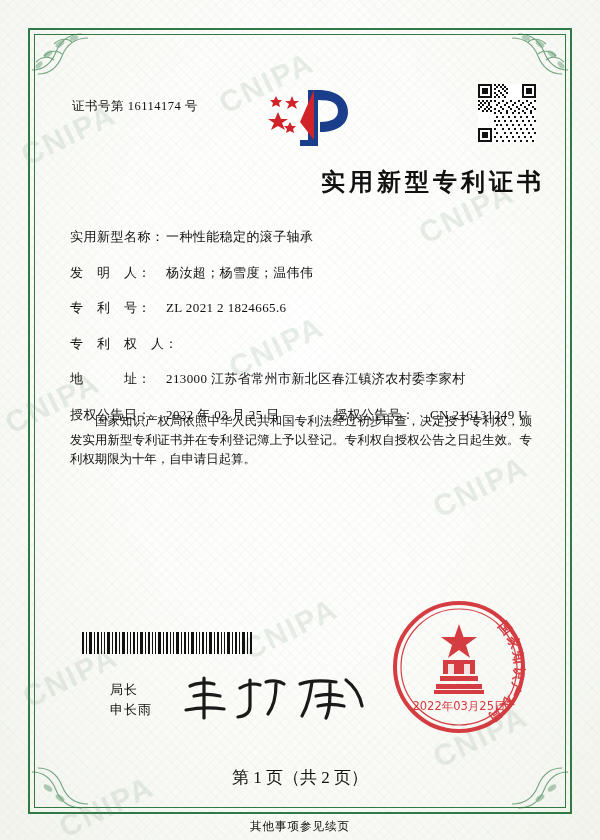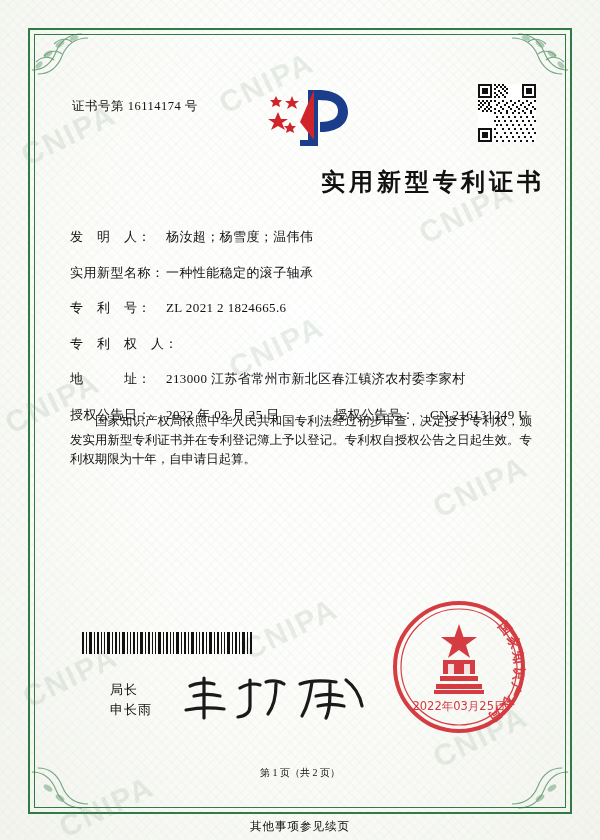--- a/index.html
+++ b/index.html
@@ -218,21 +218,21 @@
     width: 190px;
     height: 52px;
   }
 
   .pagenum {
     position: absolute;
     left: 0;
     top: 706px;
     width: 480px;
     text-align: center;
-    font-size: 10px;
+    font-size: 17px;
     color: #111;
   }
 
   .footnote {
     position: absolute;
     left: 0;
     bottom: 6px;
     width: 600px;
     text-align: center;
     font-size: 11.5px;
@@ -473,26 +473,26 @@
           <rect x="21" y="28" width="1" height="1"></rect>
           <rect x="24" y="28" width="1" height="1"></rect>
         <rect x="27" y="28" width="1" height="1"></rect>
       </g>
     </svg>
 
     <div class="title">实用新型专利证书</div>
 
     <div class="fields">
       <div class="frow">
+        <div class="flabel">实用新型名称：</div>
+        <div class="fvalue">一种性能稳定的滚子轴承</div>
+      </div>
+      <div class="frow">
         <div class="flabel">发　明　人：</div>
         <div class="fvalue">杨汝超；杨雪度；温伟伟</div>
-      </div>
-      <div class="frow">
-        <div class="flabel">实用新型名称：</div>
-        <div class="fvalue">一种性能稳定的滚子轴承</div>
       </div>
       <div class="frow">
         <div class="flabel">专　利　号：</div>
         <div class="fvalue">ZL 2021 2 1824665.6</div>
       </div>
       <div class="frow">
         <div class="flabel">专　利　权　人：</div>
       </div>
       <div class="frow">
         <div class="flabel">地　　　址：</div>

